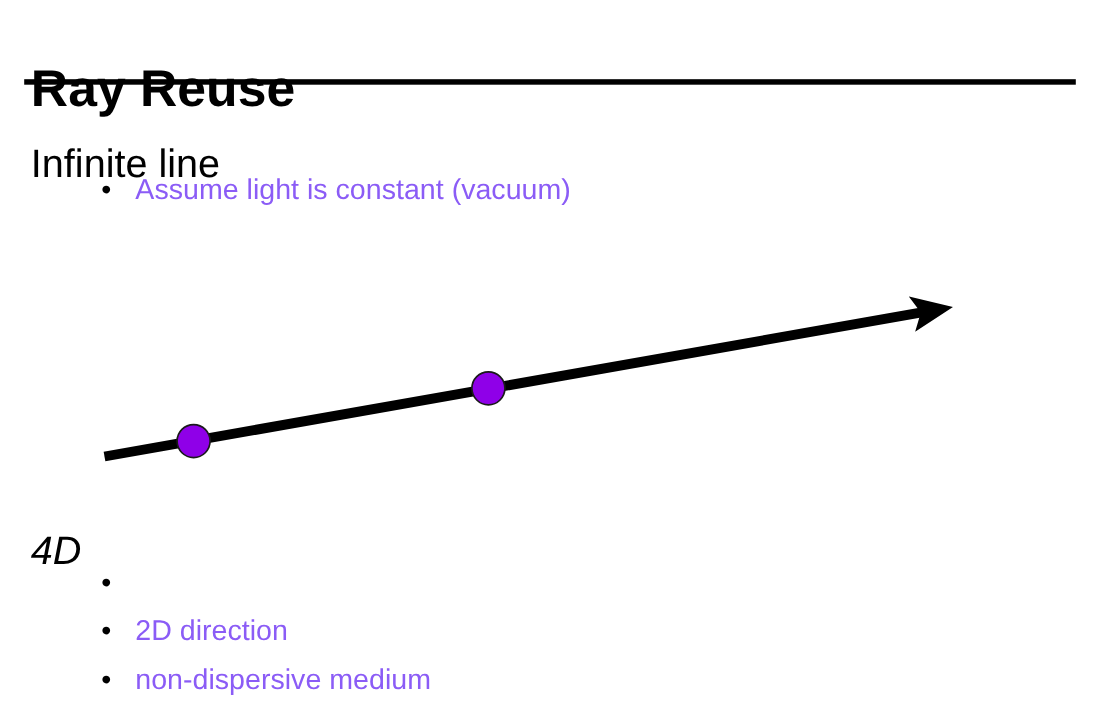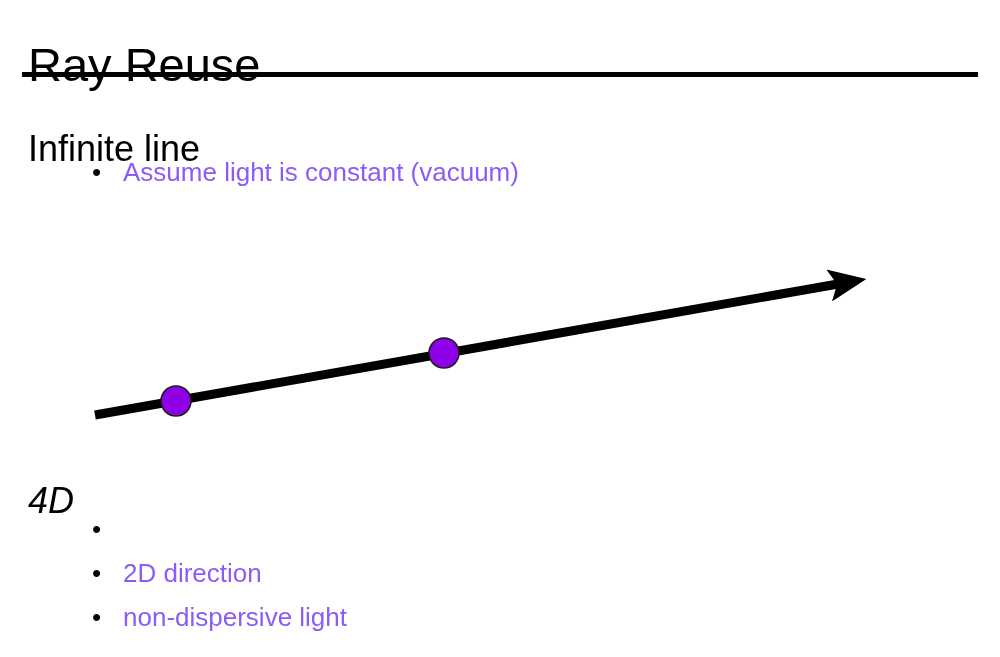--- a/index.html
+++ b/index.html
@@ -20,24 +20,24 @@
     position: relative;
     width: 1000px;
     height: 657px;
     background: #ffffff;
   }
 
   
   .slide-title {
     position: absolute;
     left: 28px;
-    top: 5px;
+    top: 20px;
     font-size: 47px;
     line-height: 58px;
-    font-weight: normal;
+    font-weight: bold;
     letter-spacing: 0px;
     white-space: nowrap;
     color: #000000;
   }
 
   .title-rule {
     position: absolute;
     left: 22px;
     top: 72px;
     width: 956px;
@@ -136,16 +136,16 @@
     <span class="bullet-dot">•</span>
   </div>
 
   <div class="bullet-row bullet-b">
     <span class="bullet-dot">•</span>
     <span class="bullet-text">2D direction</span>
   </div>
 
   <div class="bullet-row bullet-c">
     <span class="bullet-dot">•</span>
-    <span class="bullet-text">non-dispersive light</span>
+    <span class="bullet-text">non-dispersive medium</span>
   </div>
 
 </div>
 
 </body></html>

